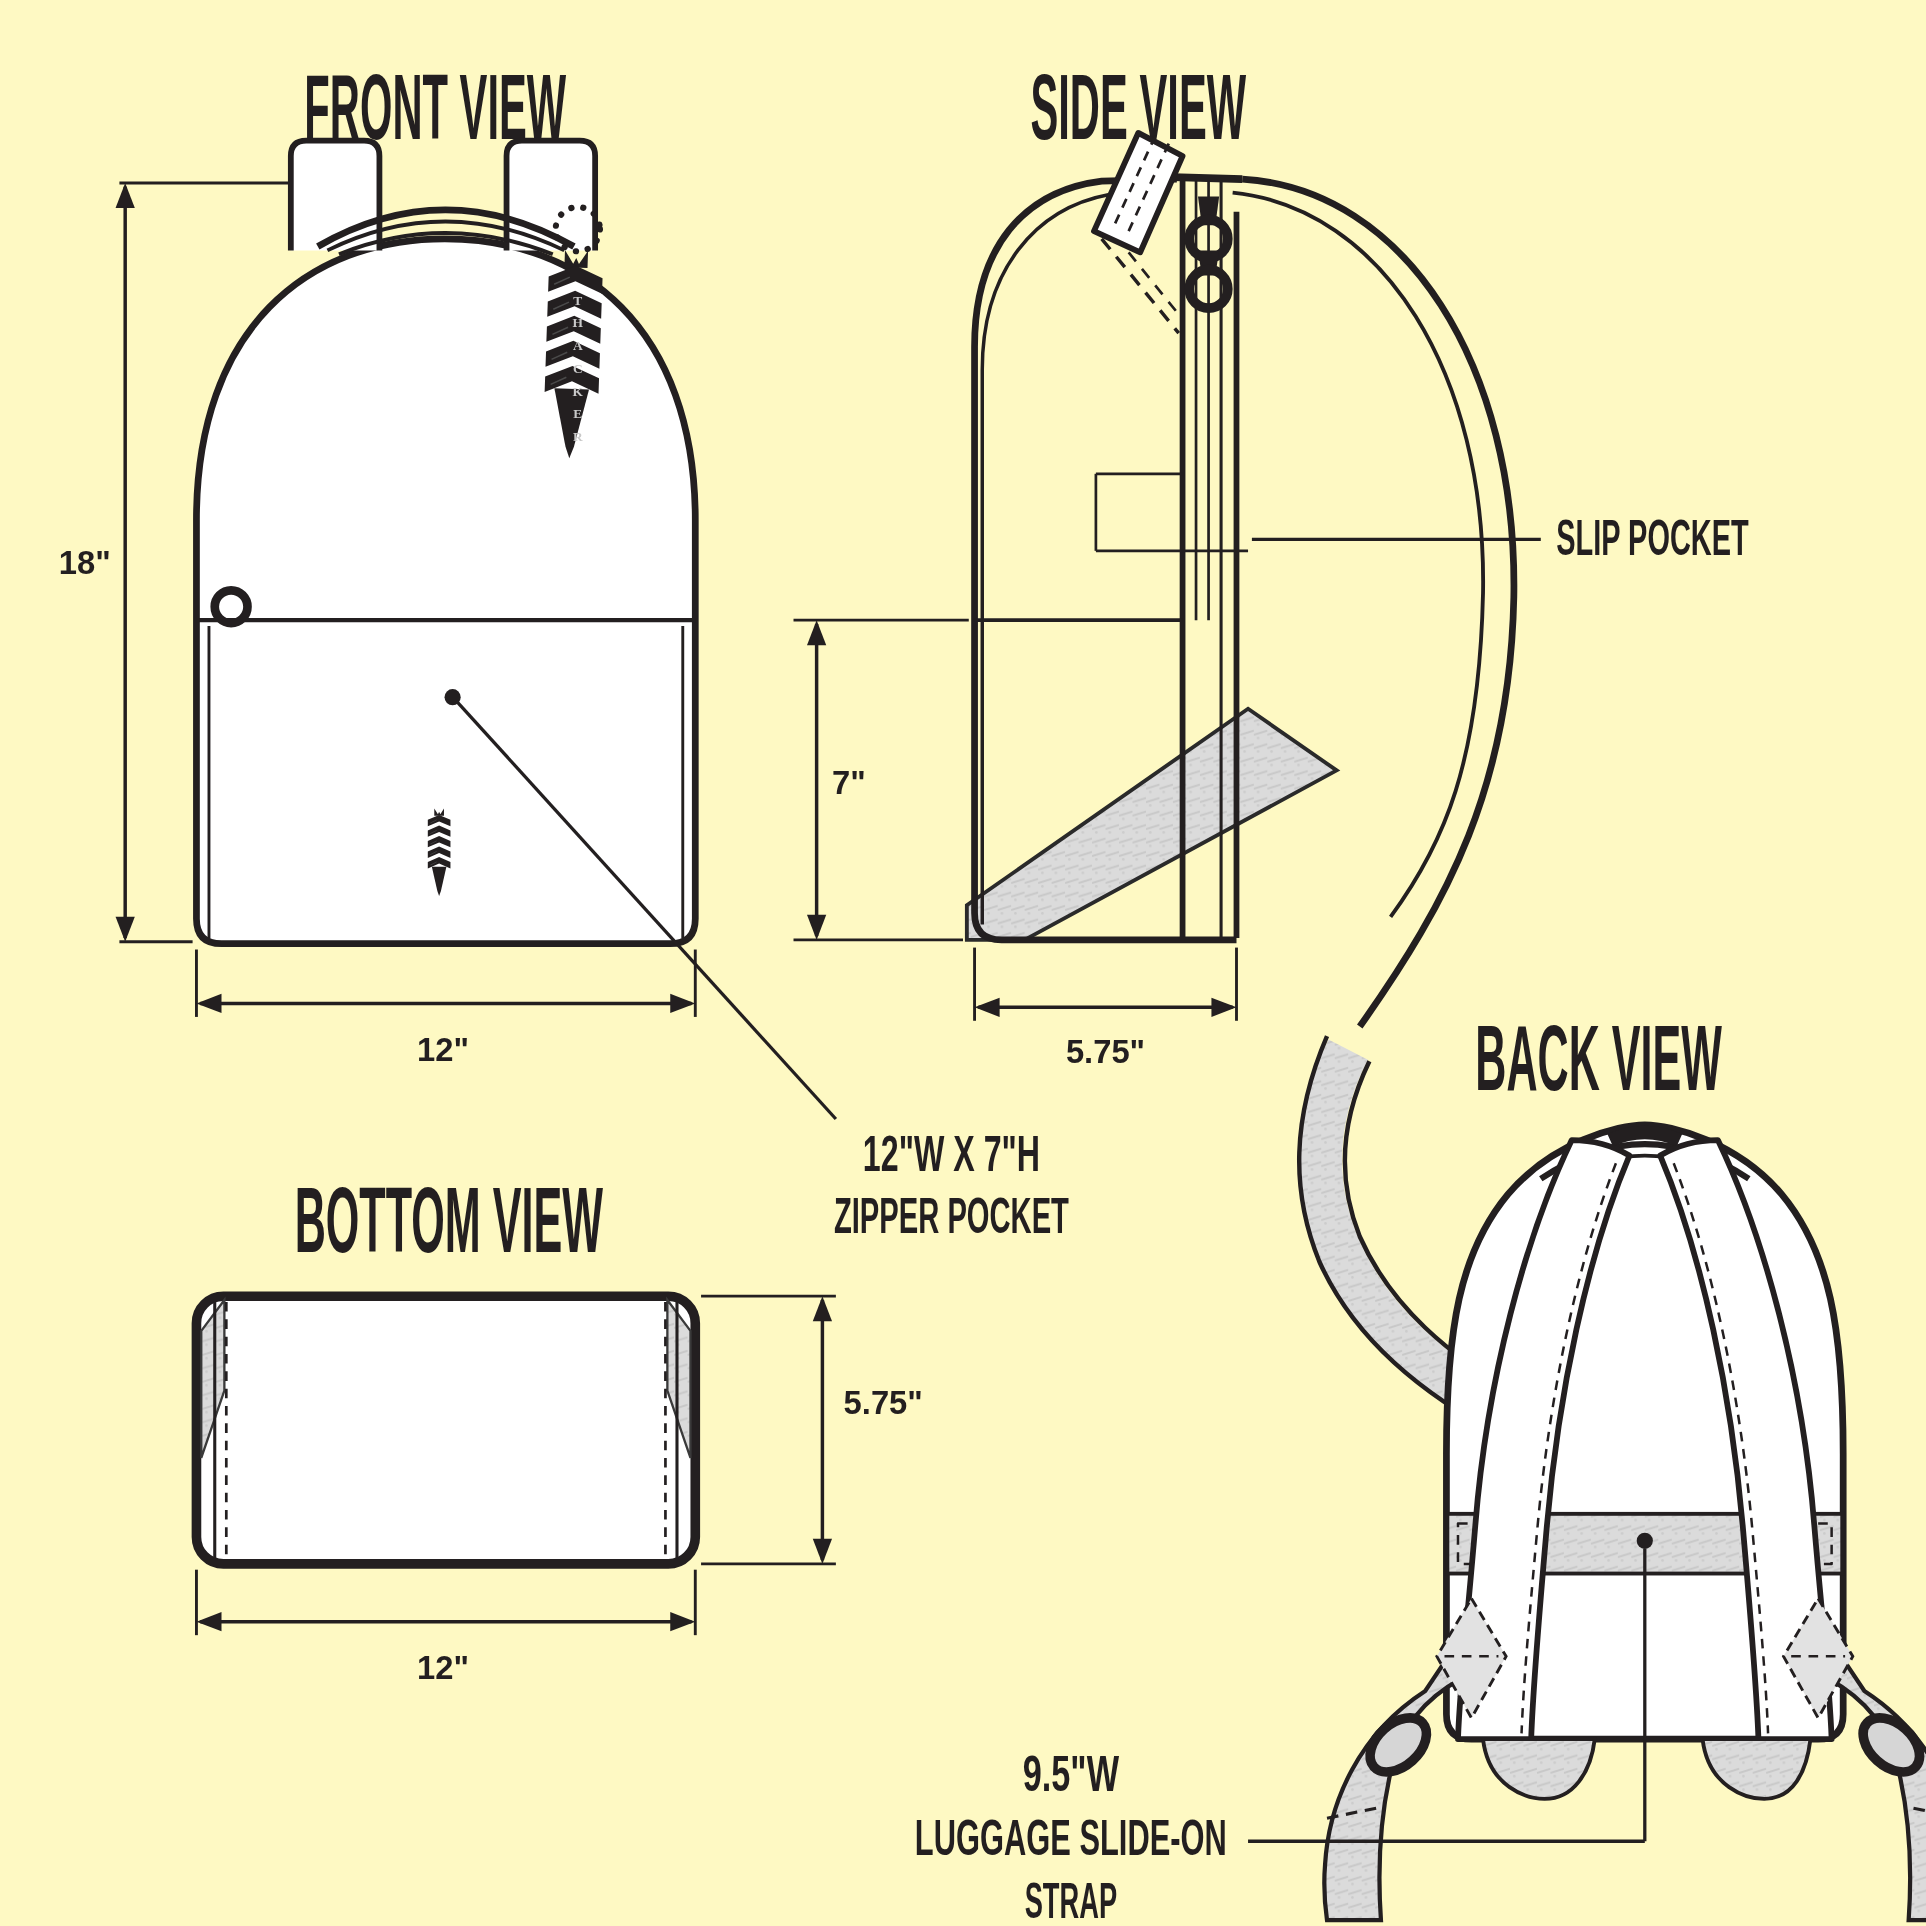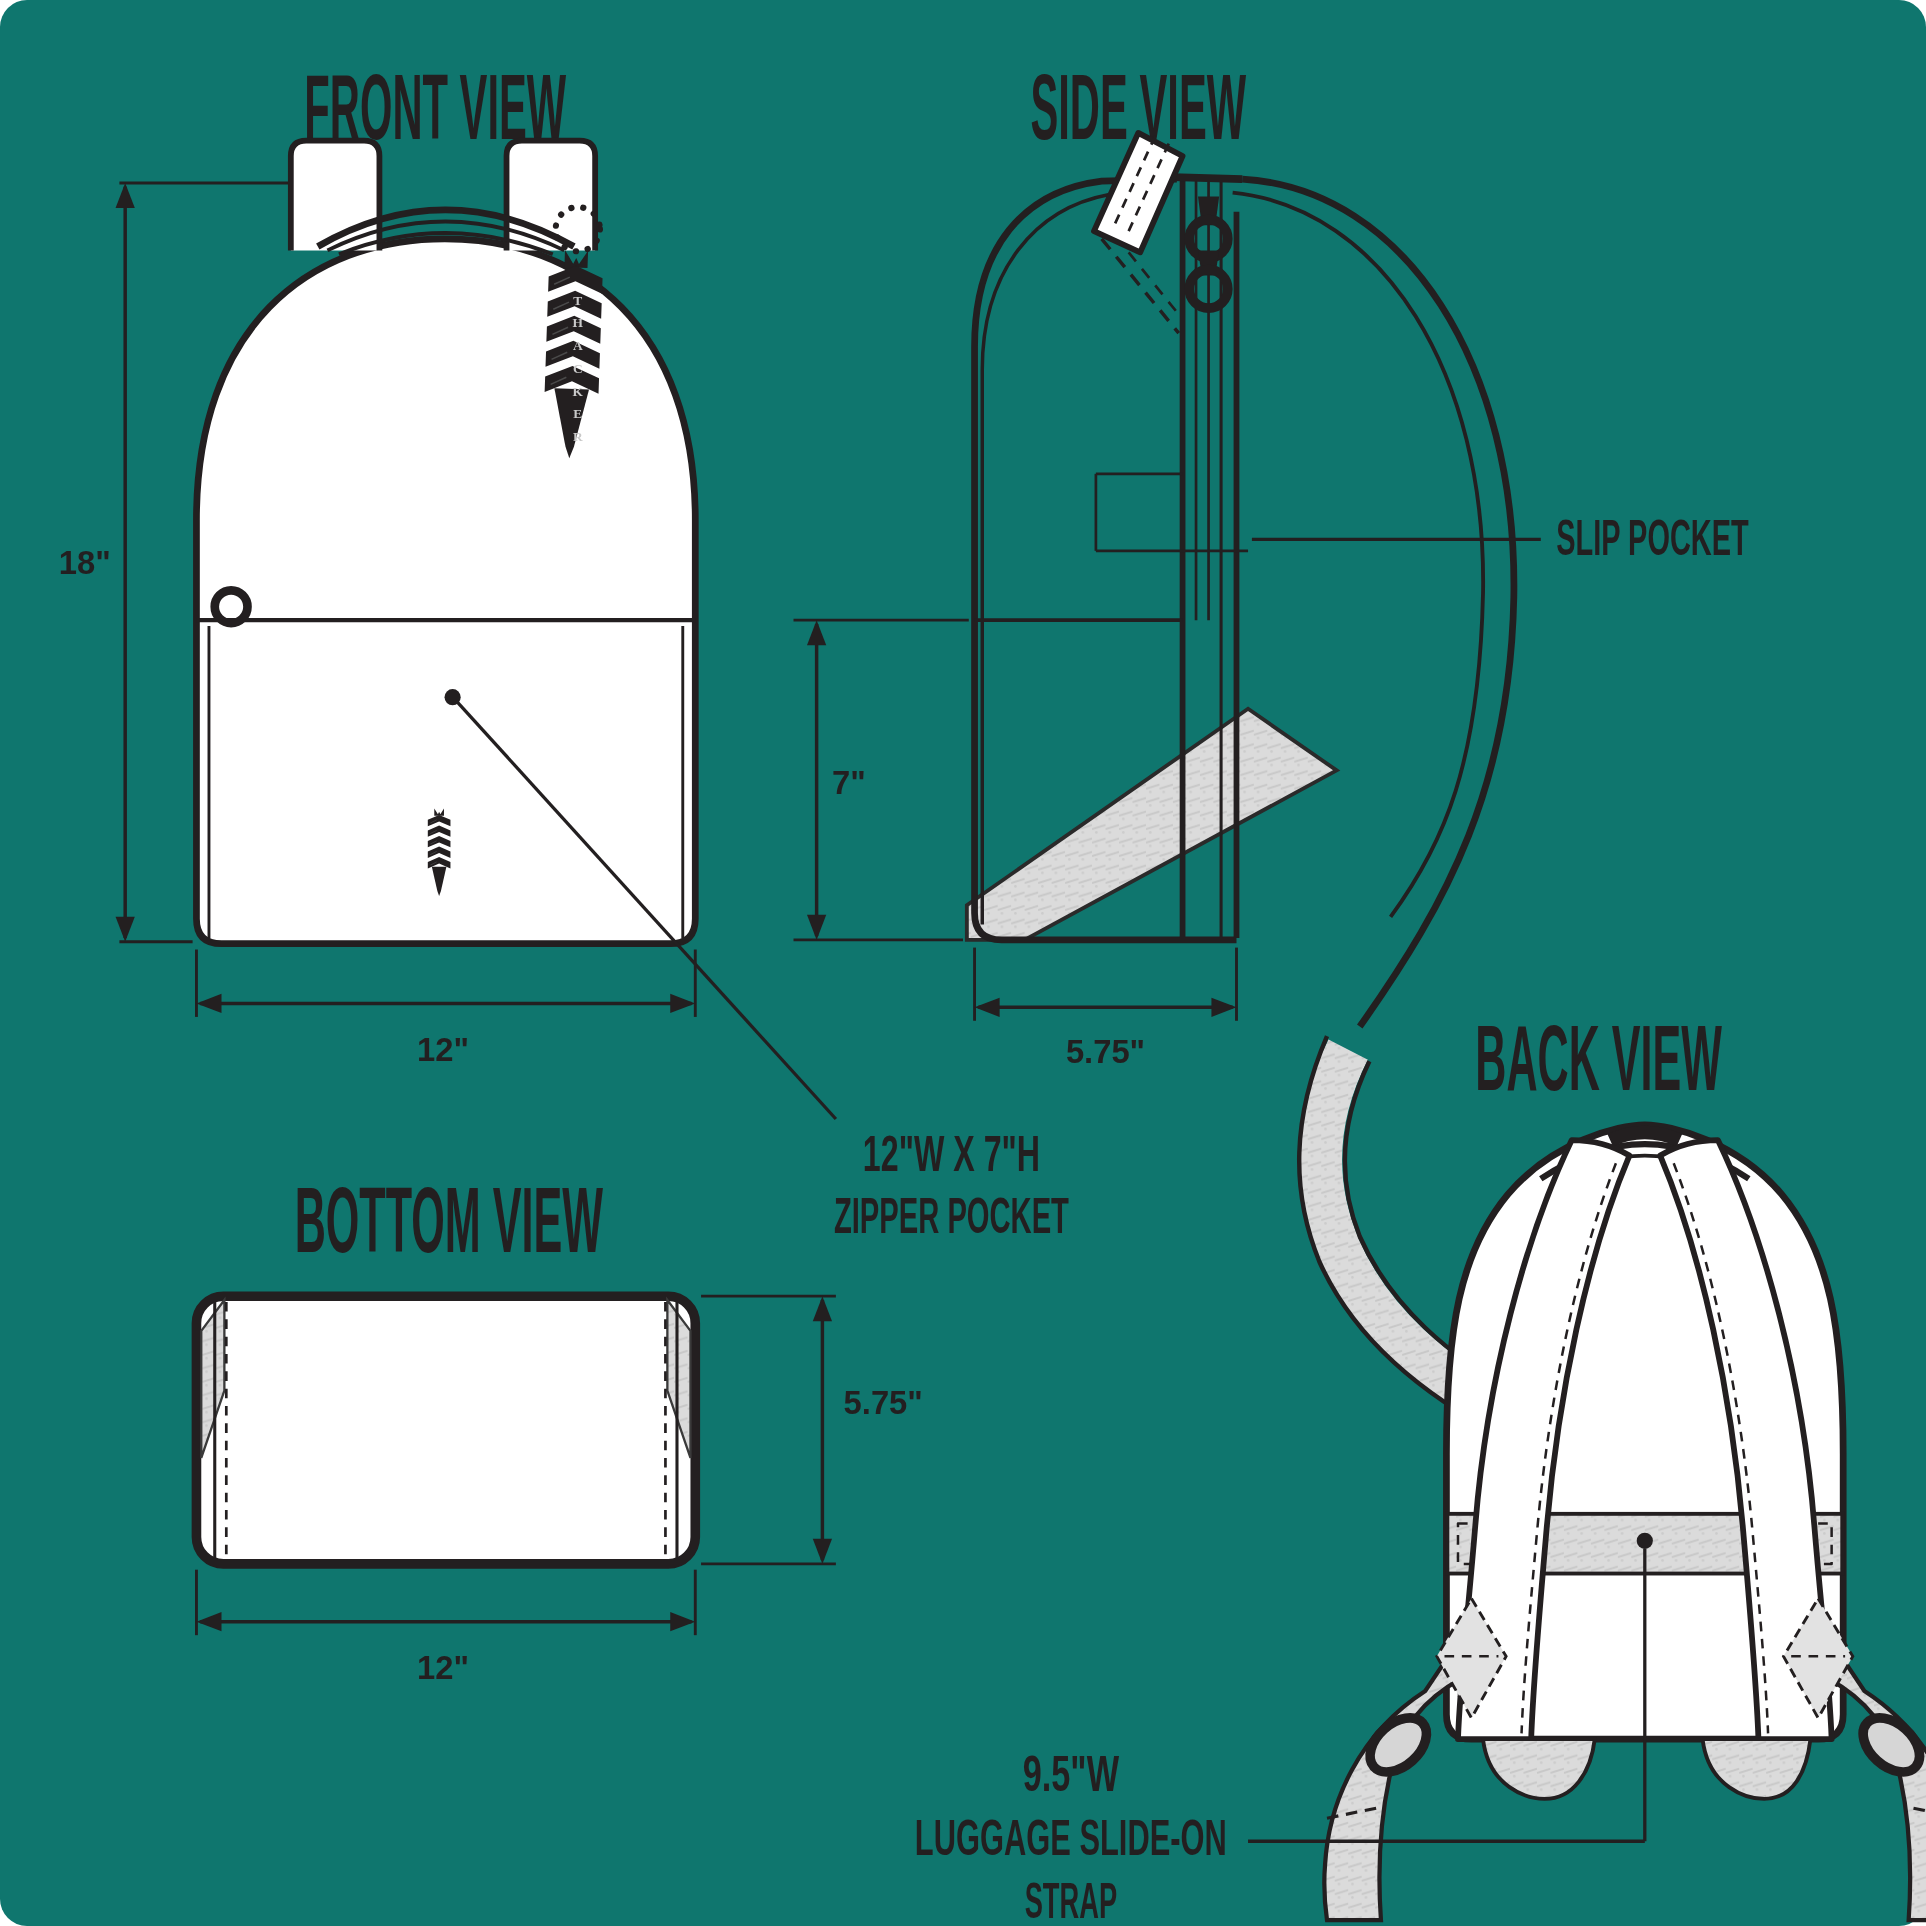--- a/index.html
+++ b/index.html
@@ -1,17 +1,17 @@
 <!DOCTYPE html>
 <html style="font-size:6.2px"><head>
 <meta charset="utf-8">
 <style>
   html,body{margin:0;padding:0;background:#ffffff;width:100%;height:100%;}
   body{display:flex;align-items:center;justify-content:center;}
-  .sheet{width:100vmin;height:100vmin;background:#0f766e;border-radius:27px;}
+  .sheet{width:100vmin;height:100vmin;background:#fef9c3;}
   svg{width:100%;height:100%;display:block;}
   .t{font-family:"Liberation Sans","DejaVu Sans",sans-serif;font-weight:bold;fill:#231f20;}
   .t-title{font-size:48px;}
   .t-dim{font-size:17px;}
   .t-call{font-size:26px;}
   .t-brand{font-size:7px;font-weight:bold;fill:#c9c9c9;letter-spacing:4px;writing-mode:vertical-rl;text-orientation:upright;}
   .ln{stroke:#231f20;fill:none;stroke-linejoin:round;}
   .fillw{fill:#ffffff;}
   .ink{fill:#231f20;}
   .dash{stroke-dasharray:5 4;}

